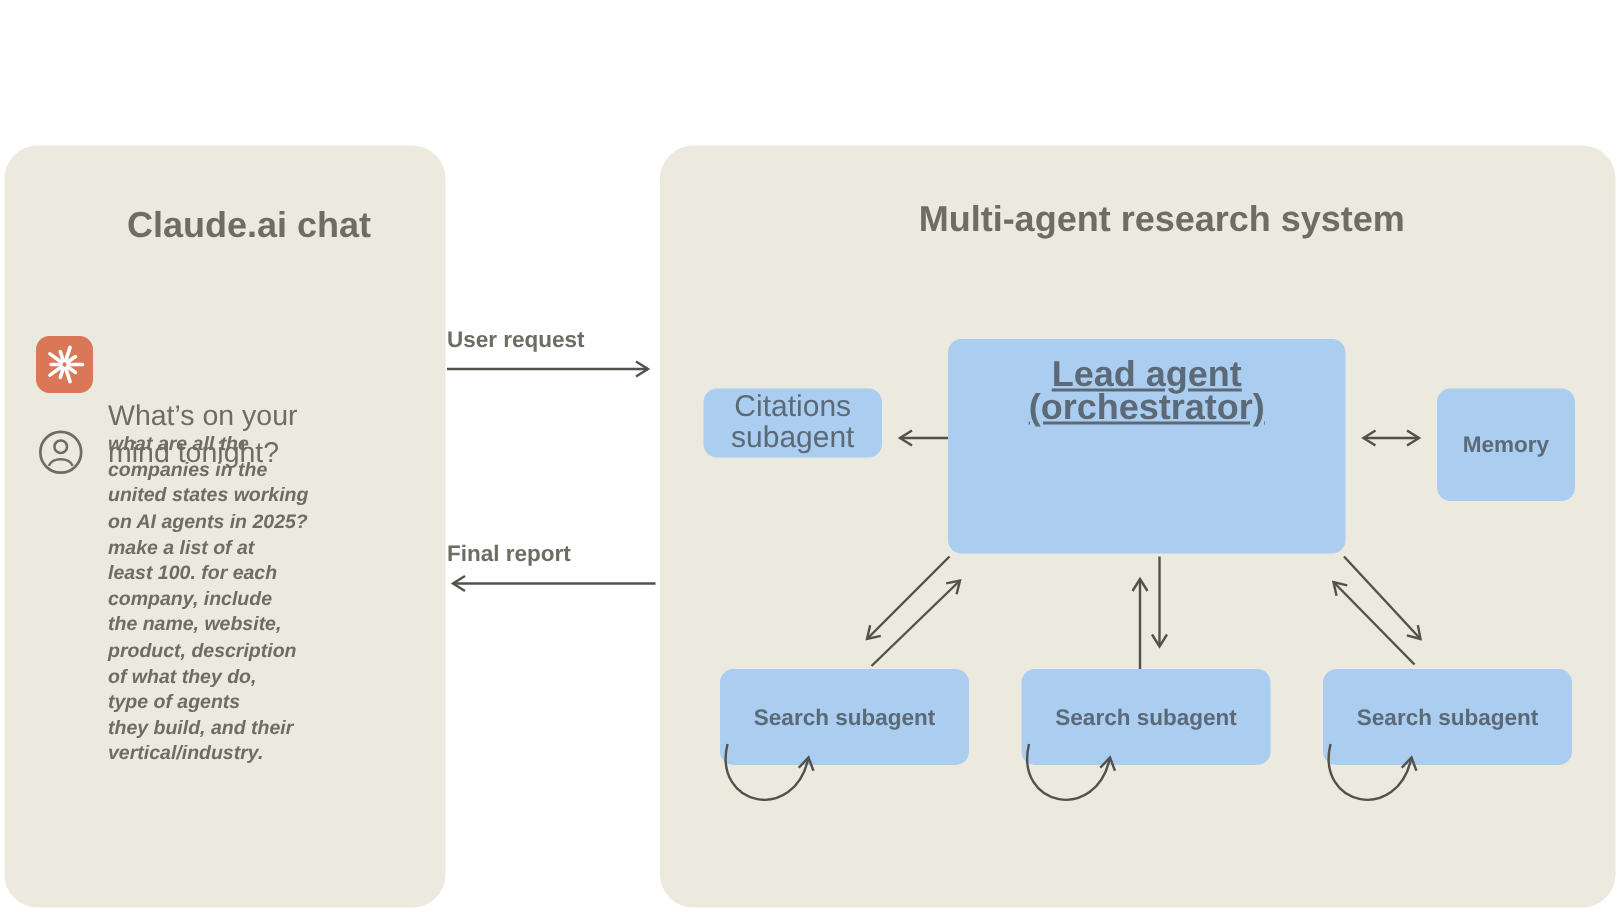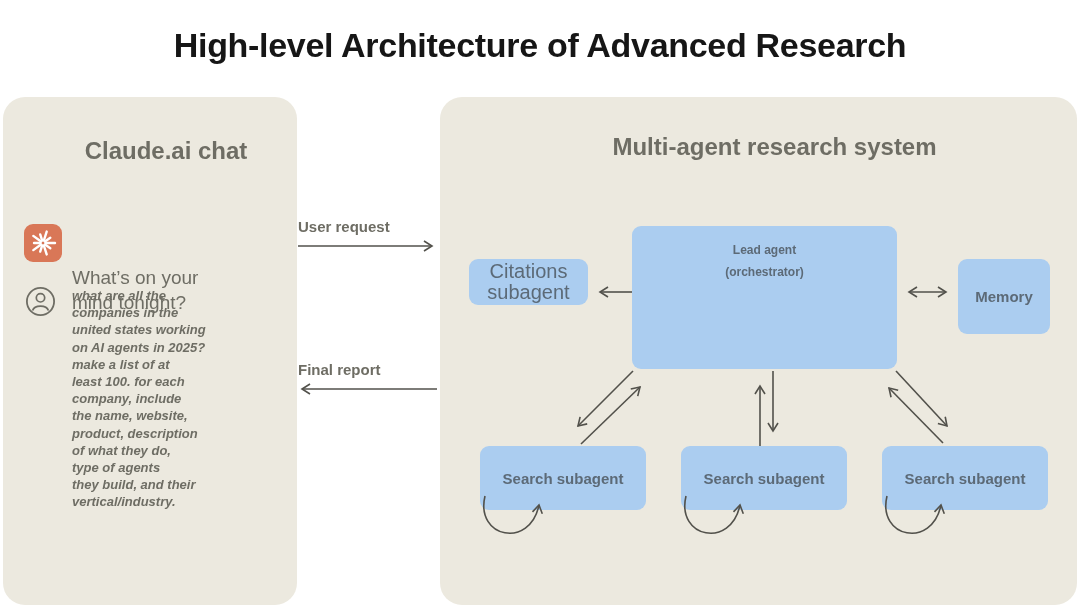--- a/index.html
+++ b/index.html
@@ -47,37 +47,36 @@
   }
   .flow-label.user-request{left:298px;top:218px;}
   .flow-label.final-report{left:298px;top:361px;}
 
   .bluebox{
     position:absolute;background:#ABCDF0;border-radius:9px;
     display:flex;flex-direction:column;align-items:center;justify-content:center;
     color:#5C6A77;text-align:center;
   }
   .lead-agent-box{left:192px;top:129px;width:265px;height:143px;justify-content:flex-start;padding-top:13px;box-sizing:border-box;}
-  .lead-agent-title{font-size:12px;font-weight:700;line-height:22px;white-space:pre-line;}
+  .lead-agent-title{font-size:24px;font-weight:700;line-height:22px;white-space:pre-line;text-decoration:underline;}
   .lead-agent-tools{margin-top:15px;font-size:14px;font-weight:700;line-height:20px;white-space:pre-line;}
   .citations-box{left:29px;top:162px;width:119px;height:46px;font-size:20px;font-weight:400;line-height:21px;white-space:pre-line;}
   .memory-box{left:518px;top:162px;width:92px;height:75px;font-size:15px;font-weight:700;}
   .search-box{top:349px;width:166px;height:64px;font-size:15px;font-weight:700;}
   .search-box.s1{left:40px;}
   .search-box.s2{left:241px;}
   .search-box.s3{left:442px;}
 
   .arrows{position:absolute;left:0;top:0;pointer-events:none;}
 </style>
 </head>
 <body>
 
 <div class="stage">
 
-  <h1 class="page-title">High-level Architecture of Advanced Research</h1>
 
   <section class="panel panel-left">
     <h2 class="panel-title">Claude.ai chat</h2>
 
     <div class="claude-icon">
       <svg width="38" height="38" viewBox="0 0 38 38">
         <rect x="0" y="0" width="38" height="38" rx="9" fill="#D97757"></rect>
         <g stroke="#ffffff" stroke-width="2.4" stroke-linecap="round">
           <line x1="21.5" y1="19" x2="31" y2="19"></line>
           <line x1="21" y1="20.5" x2="26.3" y2="24.3"></line>

